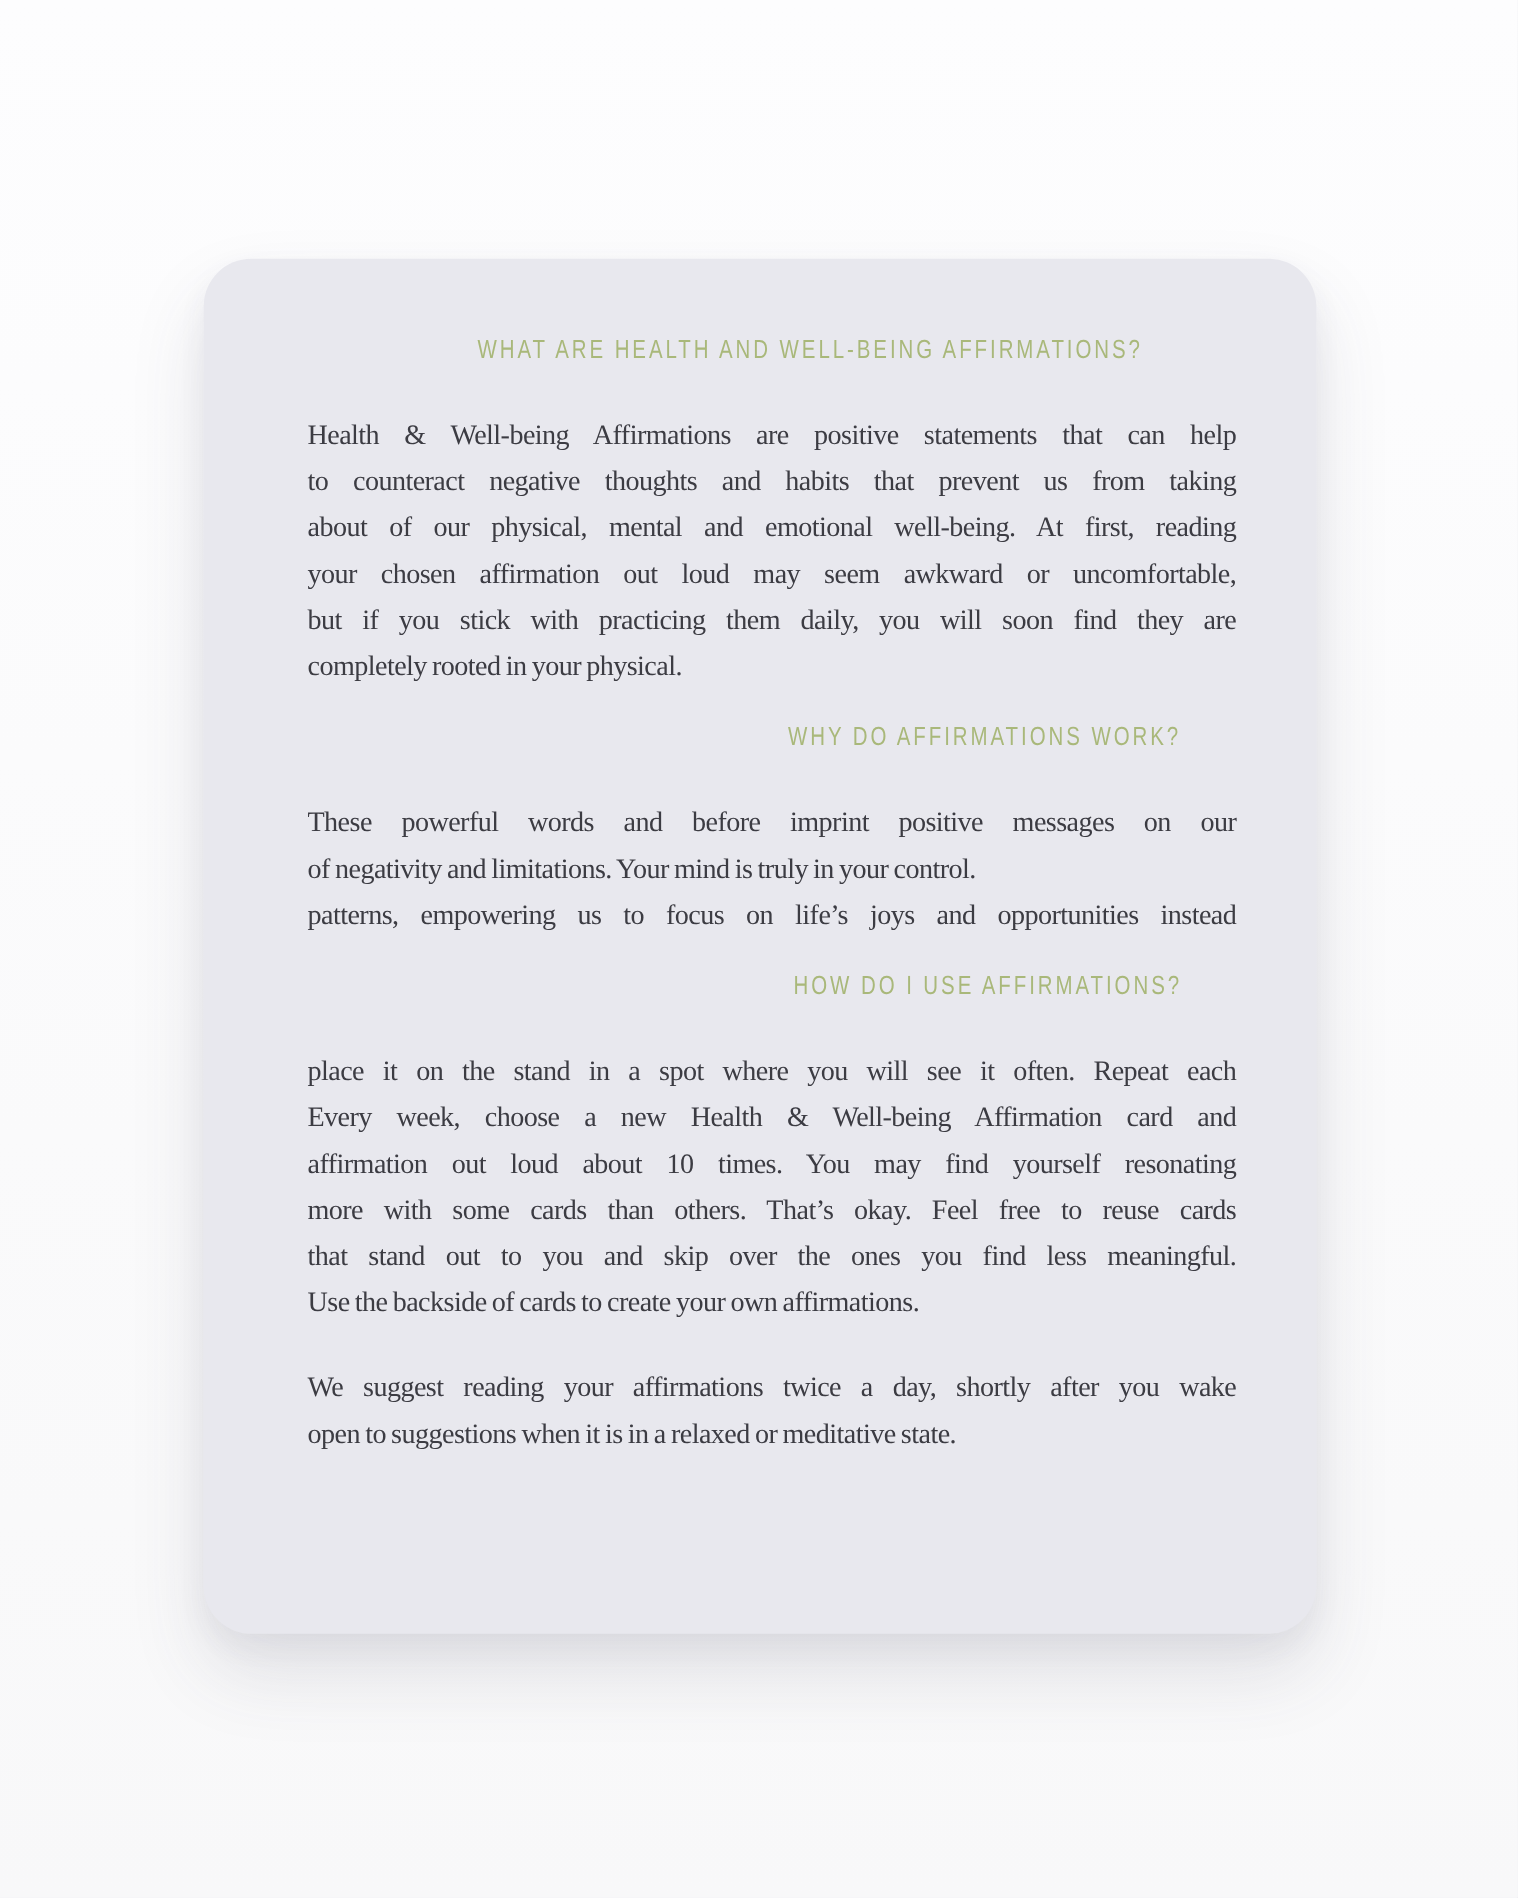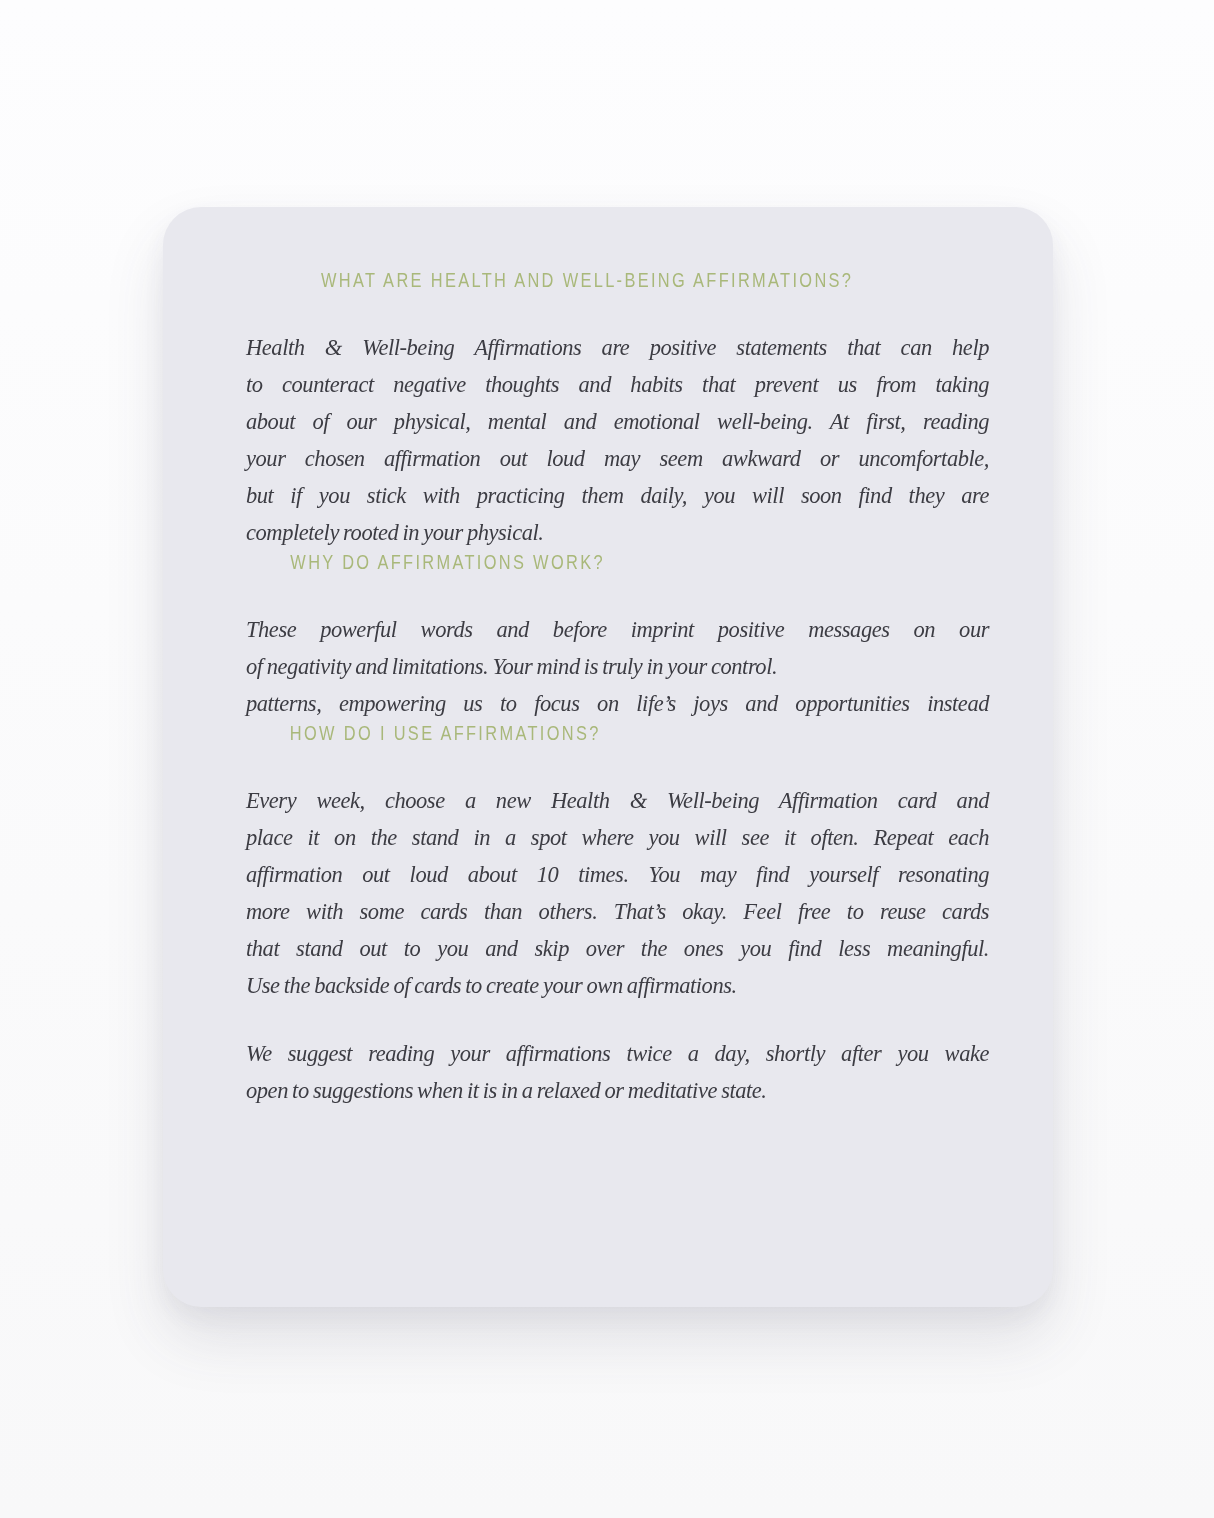--- a/index.html
+++ b/index.html
@@ -24,38 +24,38 @@
     width: 890px;
     height: 1100px;
     background: var(--card-bg);
     border-radius: 38px;
     box-shadow: 0 32px 60px rgba(70, 70, 95, 0.13),
                 0 10px 22px rgba(70, 70, 95, 0.06);
   }
   .card-inner {
     padding: 62px 64px 0 83px;
   }
-  .section + .section { }
+  .section + .section { margin-top: 28px; }
   .section-heading {
-    text-align: left;
+    text-align: right;
     height: 22px;
     line-height: 22px;
     white-space: nowrap;
   }
   .section-heading .heading-text {
     display: inline-block;
     transform: scaleX(0.78);
     transform-origin: center;
     font-family: "Liberation Sans", sans-serif;
     font-size: 21px;
     font-weight: 400;
     letter-spacing: 3px;
     color: var(--accent);
   }
-  .paragraph { margin-top: 38px; font-style: italic; }
+  .paragraph { margin-top: 38px; }
   .paragraph + .paragraph { margin-top: 31px; }
   .line {
     font-size: 22.5px;
     line-height: 37px;
     height: 37px;
     color: var(--body-ink);
     letter-spacing: -0.45px;
     word-spacing: -1px;
     text-align: justify;
     text-align-last: justify;
@@ -94,22 +94,22 @@
           <div class="line line-last">of negativity and limitations. Your mind is truly in your control.</div>
           <div class="line">patterns, empowering us to focus on life’s joys and opportunities instead</div>
         </div>
     </div>
 
     <div class="section">
       <div class="section-heading">
         <span class="heading-text">HOW DO I USE AFFIRMATIONS?</span>
       </div>
       <div class="paragraph">
+          <div class="line">place it on the stand in a spot where you will see it often. Repeat each</div>
           <div class="line">Every week, choose a new Health &amp; Well-being Affirmation card and</div>
-          <div class="line">place it on the stand in a spot where you will see it often. Repeat each</div>
           <div class="line">affirmation out loud about 10 times. You may find yourself resonating</div>
           <div class="line">more with some cards than others. That’s okay. Feel free to reuse cards</div>
           <div class="line">that stand out to you and skip over the ones you find less meaningful.</div>
           <div class="line line-last">Use the backside of cards to create your own affirmations.</div>
         </div>
       <div class="paragraph">
           <div class="line">We suggest reading your affirmations twice a day, shortly after you wake</div>
           <div class="line line-last">open to suggestions when it is in a relaxed or meditative state.</div>
         </div>
     </div>

